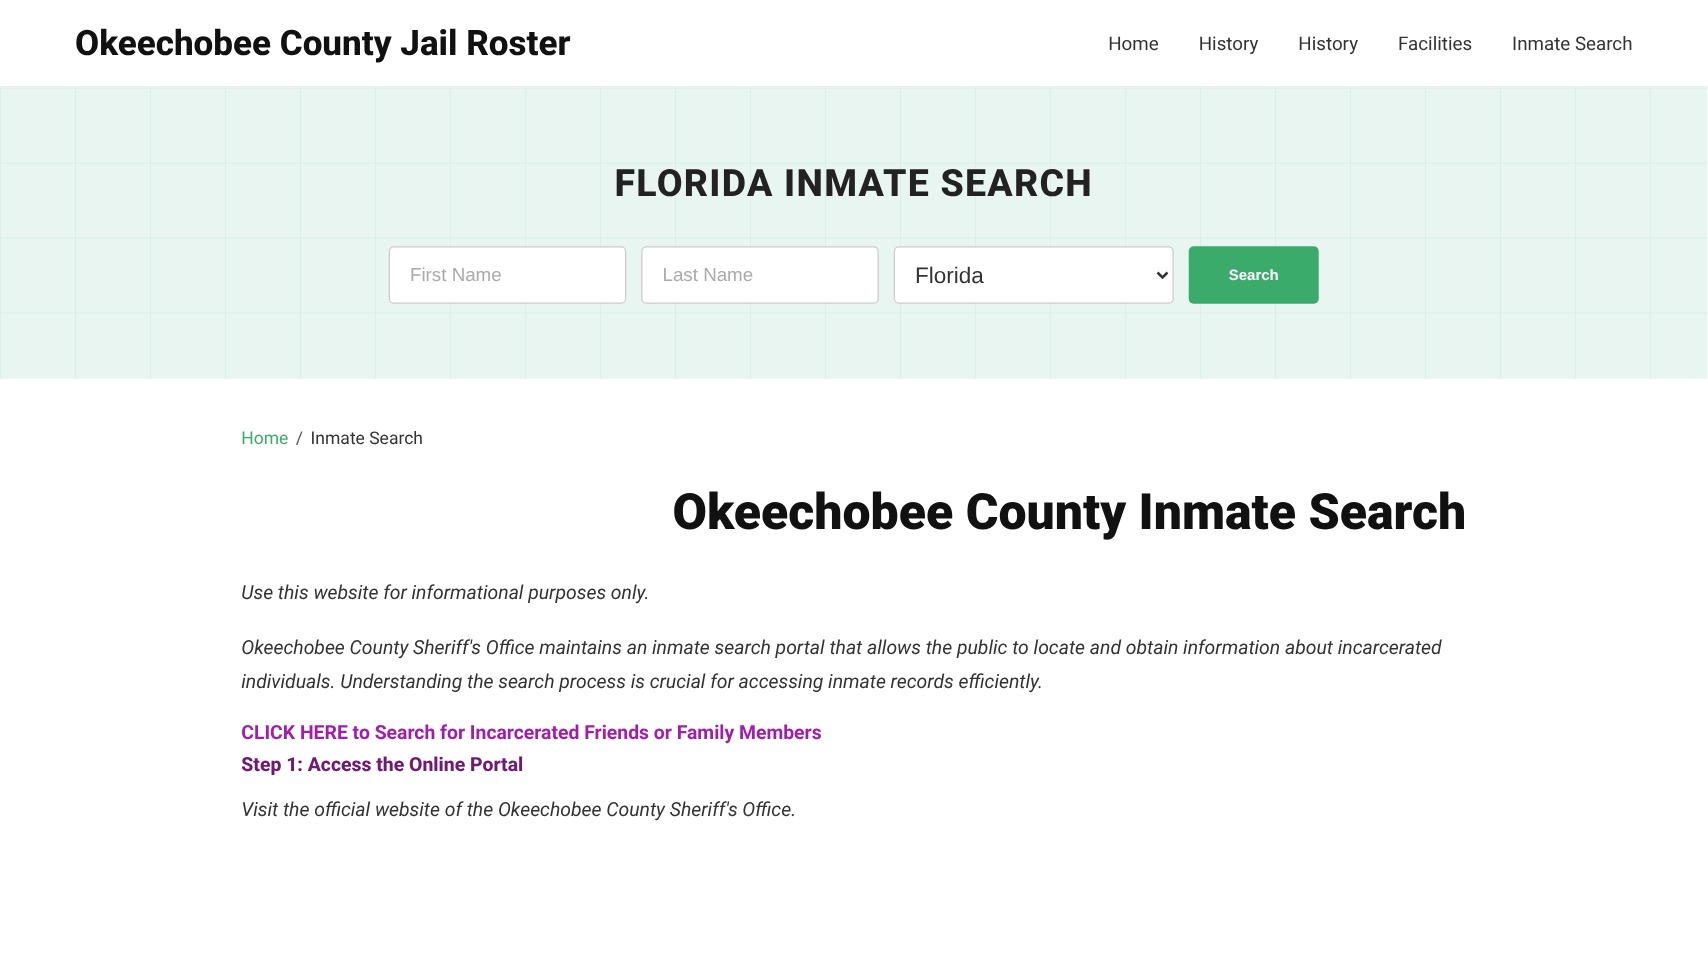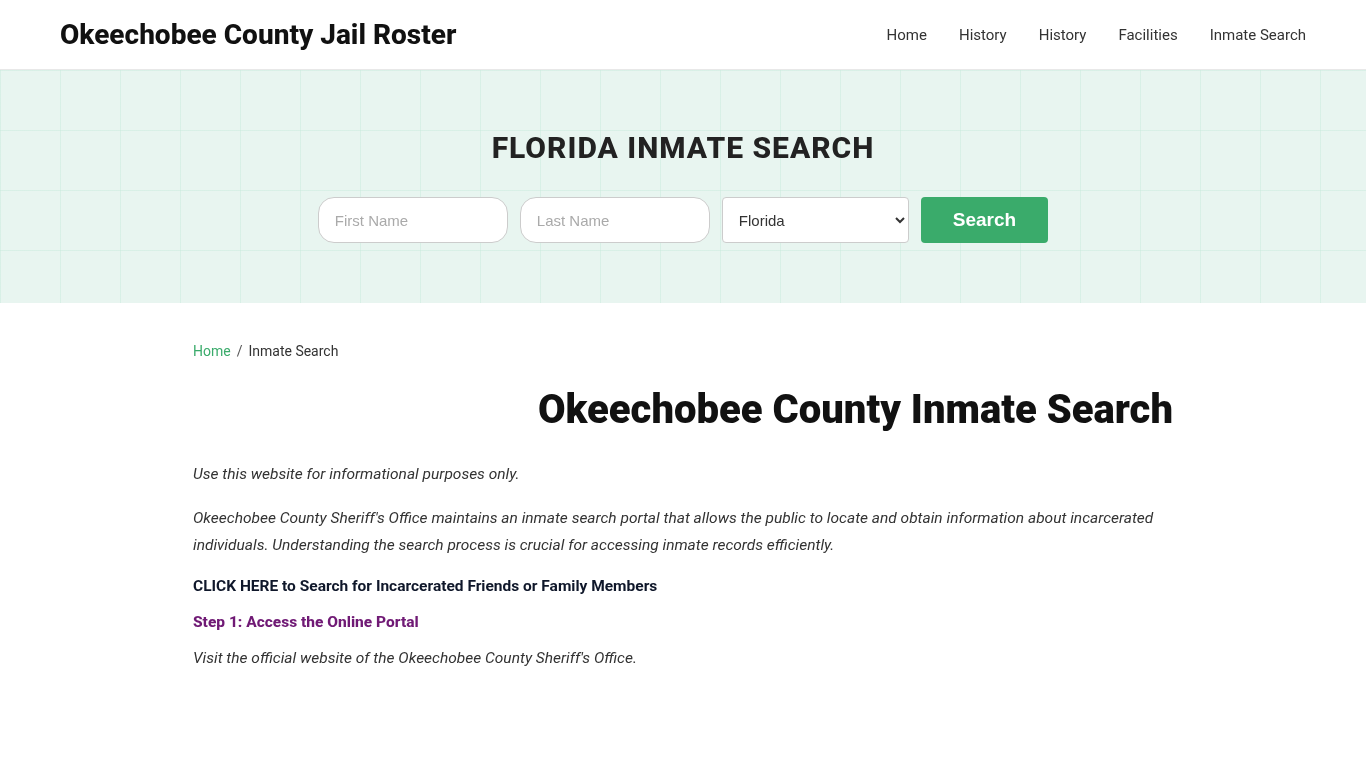--- a/index.html
+++ b/index.html
@@ -71,55 +71,55 @@
       display: flex;
       align-items: center;
       justify-content: center;
       gap: 12px;
       flex-wrap: wrap;
     }
 
     .search-form input {
       height: 46px;
       border: 1px solid #ccc;
-      border-radius: 16px;
+      border-radius: 4px;
       padding: 0 16px;
       font-size: 15px;
       width: 190px;
       color: #333;
       background: #fff;
       outline: none;
     }
 
     .search-form input::placeholder {
       color: #aaa;
     }
 
     .search-form select {
       height: 46px;
       border: 1px solid #ccc;
       border-radius: 4px;
       padding: 0 12px;
-      font-size: 15px;
-      width: 187px;
+      font-size: 18px;
+      width: 224px;
       color: #333;
       background: #fff;
       outline: none;
       cursor: pointer;
       appearance: auto;
     }
 
     .search-btn {
       height: 46px;
       background: #3aab6b;
       color: #fff;
       border: none;
       border-radius: 4px;
       padding: 0 32px;
-      font-size: 19px;
+      font-size: 12px;
       font-weight: 600;
       cursor: pointer;
       white-space: nowrap;
     }
 
     
     .main-content {
       max-width: 1100px;
       margin: 0 auto;
       padding: 40px 60px 60px;
@@ -161,25 +161,25 @@
     
     .body-text {
       font-size: 15.5px;
       color: #333;
       line-height: 1.7;
       margin-bottom: 18px;
       font-style: italic;
     }
 
     .click-link {
-      color: #0f172a;
+      color: #a21caf;
       font-weight: 700;
       text-decoration: none;
       display: inline-block;
-      margin-bottom: 18px;
+      margin-bottom: 8px;
       font-size: 15.5px;
     }
 
     .step-heading {
       font-size: 15.5px;
       font-weight: 800;
       color: #701a75;
       margin-bottom: 14px;
     }
   </style>

